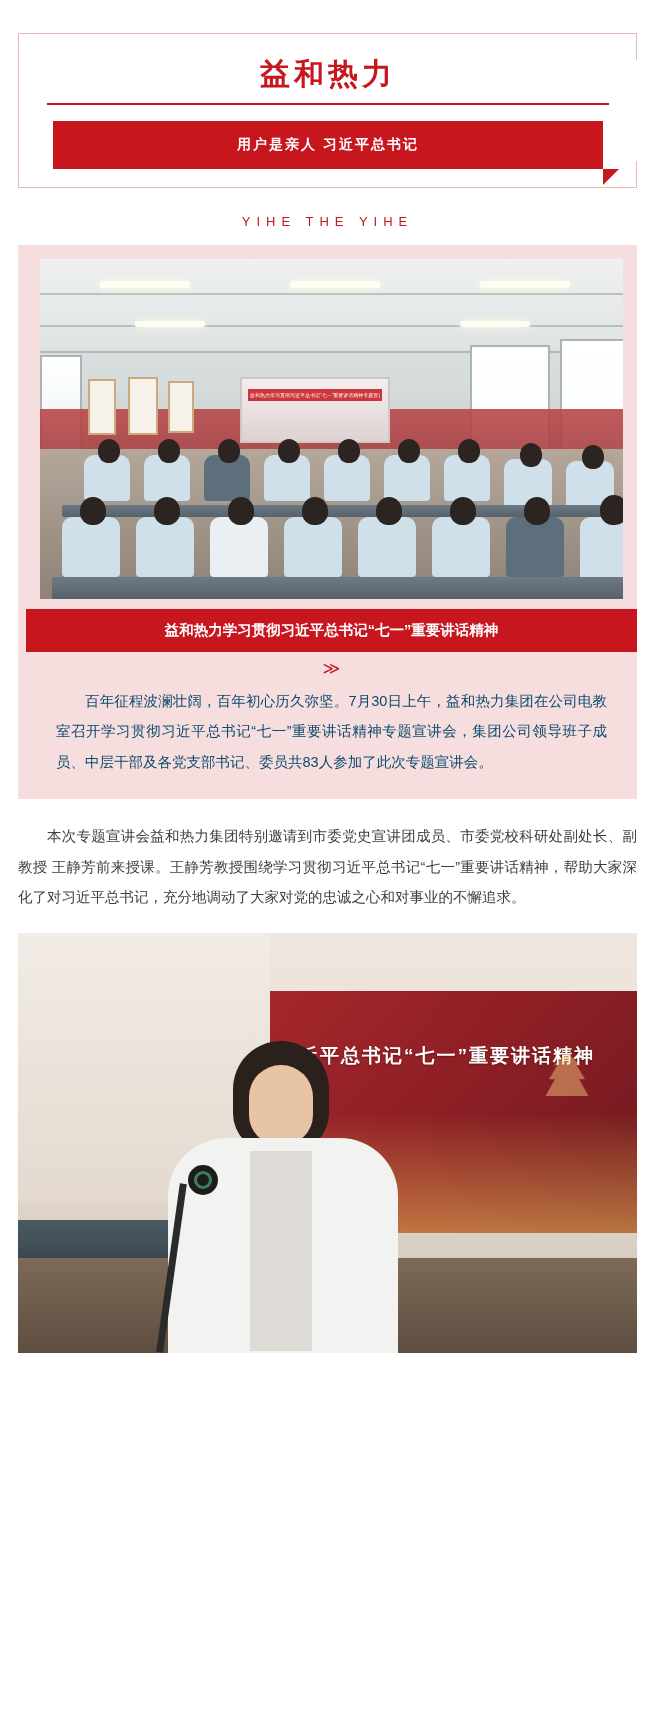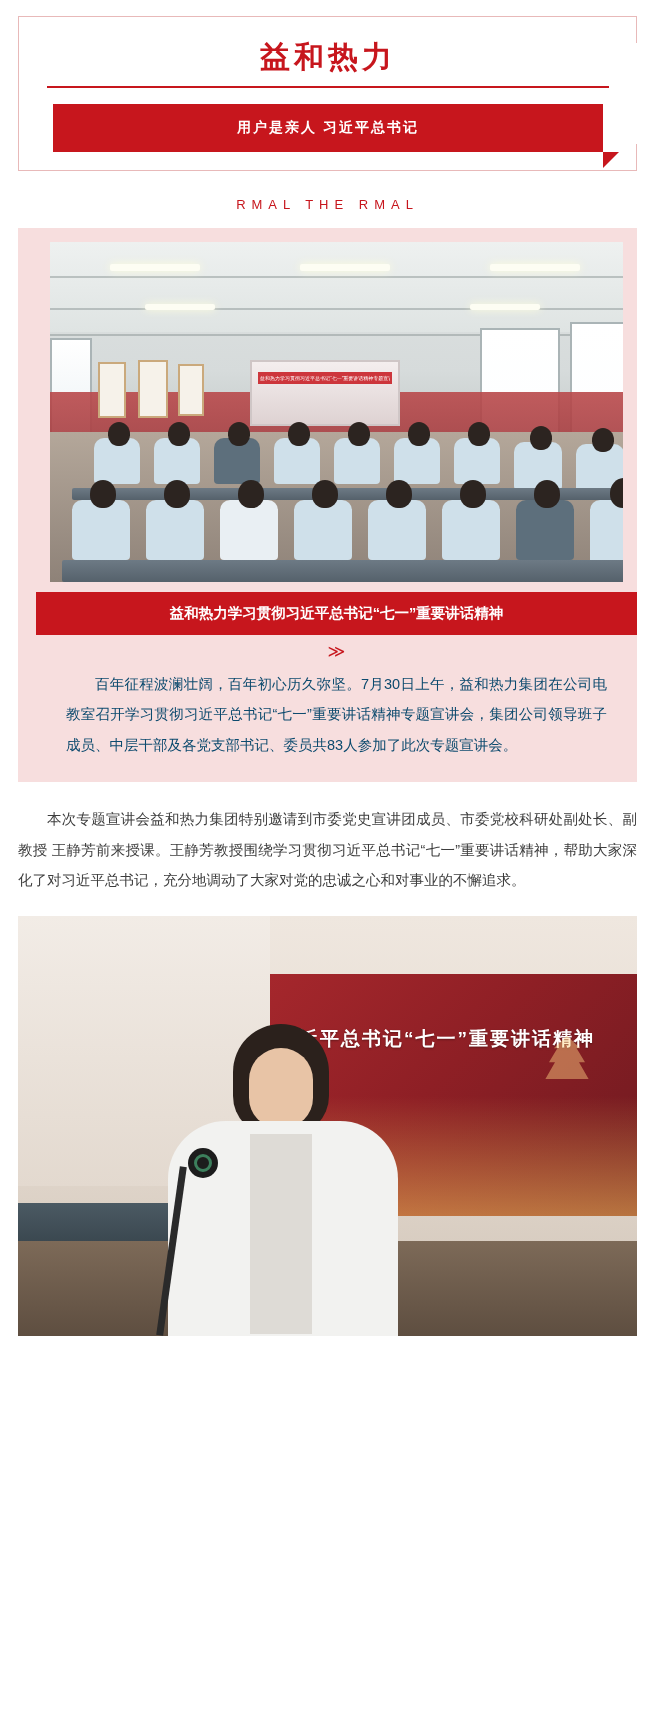--- a/index.html
+++ b/index.html
@@ -25,20 +25,21 @@
   
   .header {
     position: relative;
     padding: 16px 18px 0 18px;
   }
   .header-frame {
     position: relative;
     border: 1px solid #e8b9b9;
     border-right: none;
     padding: 10px 0 18px 0;
+    margin-top: 17px;
   }
   .header-frame:before {
     content: "";
     position: absolute;
     top: 0; right: 0;
     width: 1px; height: 26px;
     background: #e8b9b9;
   }
   .header-frame:after {
     content: "";
@@ -88,21 +89,21 @@
     font-size: 13px;
     letter-spacing: 6px;
     padding: 26px 0 16px 0;
     font-weight: 500;
   }
 
   
   .photo-card {
     background: #f7dede;
     margin: 0 18px;
-    padding: 14px 14px 0 32px;
+    padding: 14px 14px 0 22px;
   }
   .photo1 {
     position: relative;
     width: 100%;
     height: 340px;
     overflow: hidden;
     background: #8fa3b0;
   }
   
   .c-wall {
@@ -304,21 +305,21 @@
     <div class="header-frame">
       <div class="title-main">益和热力</div>
       <div class="title-rule"></div>
       <div class="red-banner-wrap">
         <div class="red-banner">
           <span>用户是亲人 习近平总书记</span>
           <span class="banner-notch"></span>
         </div>
       </div>
     </div>
-    <div class="pinyin">RMAL THE RMAL</div>
+    <div class="pinyin">YIHE THE YIHE</div>
   </div>
 
   <div class="photo-card">
 
     <div class="photo1">
       <div class="c-wall"></div>
       <div class="c-ceiling"></div>
       <div class="c-ceil-line" style="left:0;  top:34px; width:100%;"></div>
       <div class="c-ceil-line" style="left:0;  top:66px; width:100%;"></div>
       <div class="c-ceil-line" style="left:0;  top:92px; width:100%;"></div>

